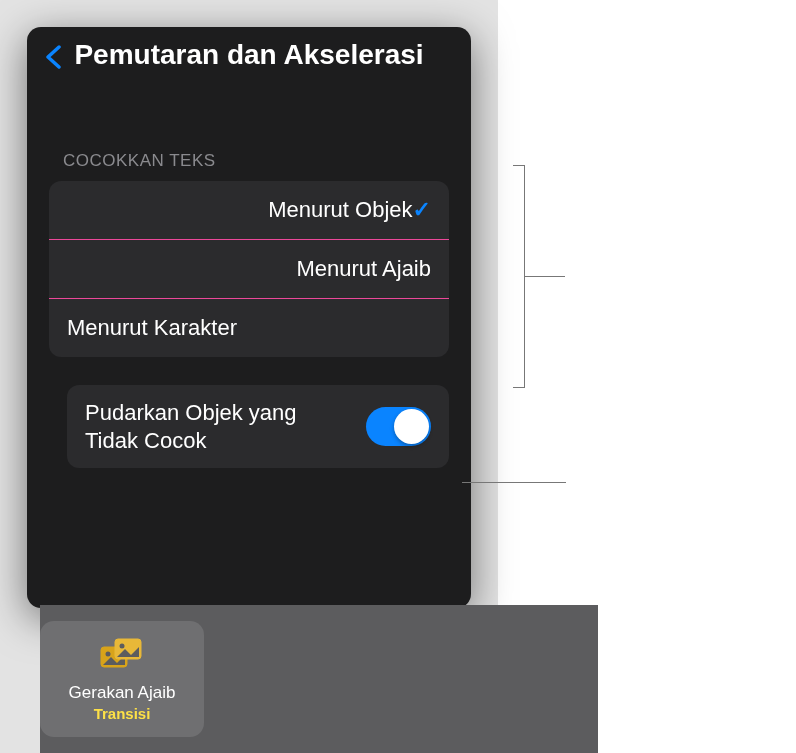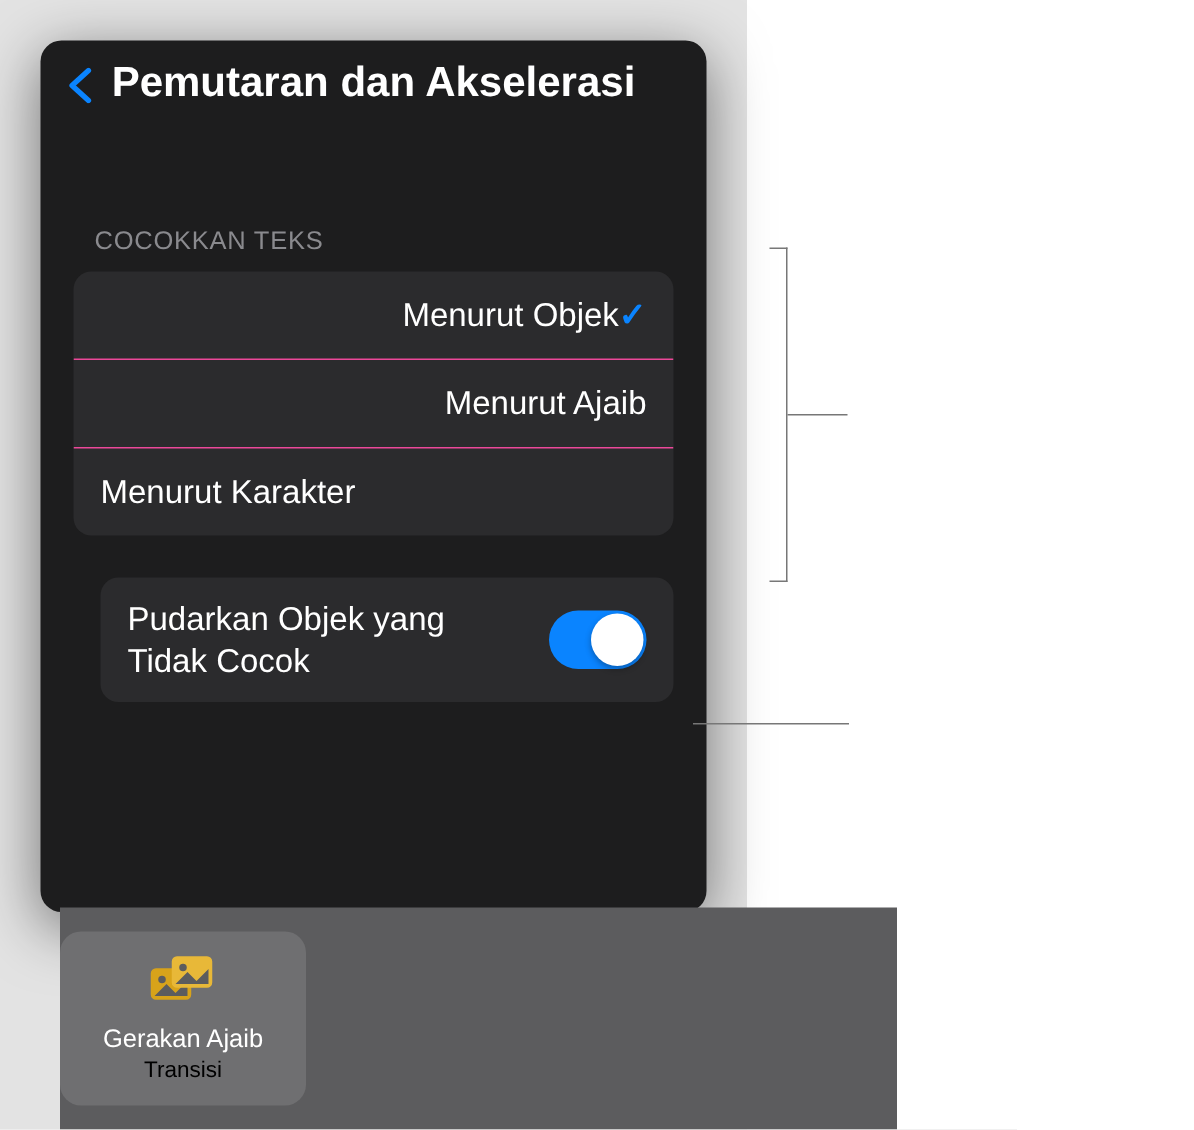--- a/index.html
+++ b/index.html
@@ -191,23 +191,23 @@
       margin-bottom: 8px;
     }
     
     .transition-name {
       color: #ffffff;
       font-size: 17px;
       font-weight: 400;
     }
     
     .transition-type {
-      color: #000000;
+      color: #fde047;
       font-size: 15px;
-      font-weight: 400;
+      font-weight: 700;
       margin-top: 2px;
     }
     
     .callout-bracket-1 {
       position: absolute;
       left: 513px;
       top: 165px;
       width: 12px;
       height: 223px;
       border-right: 1px solid #777;

